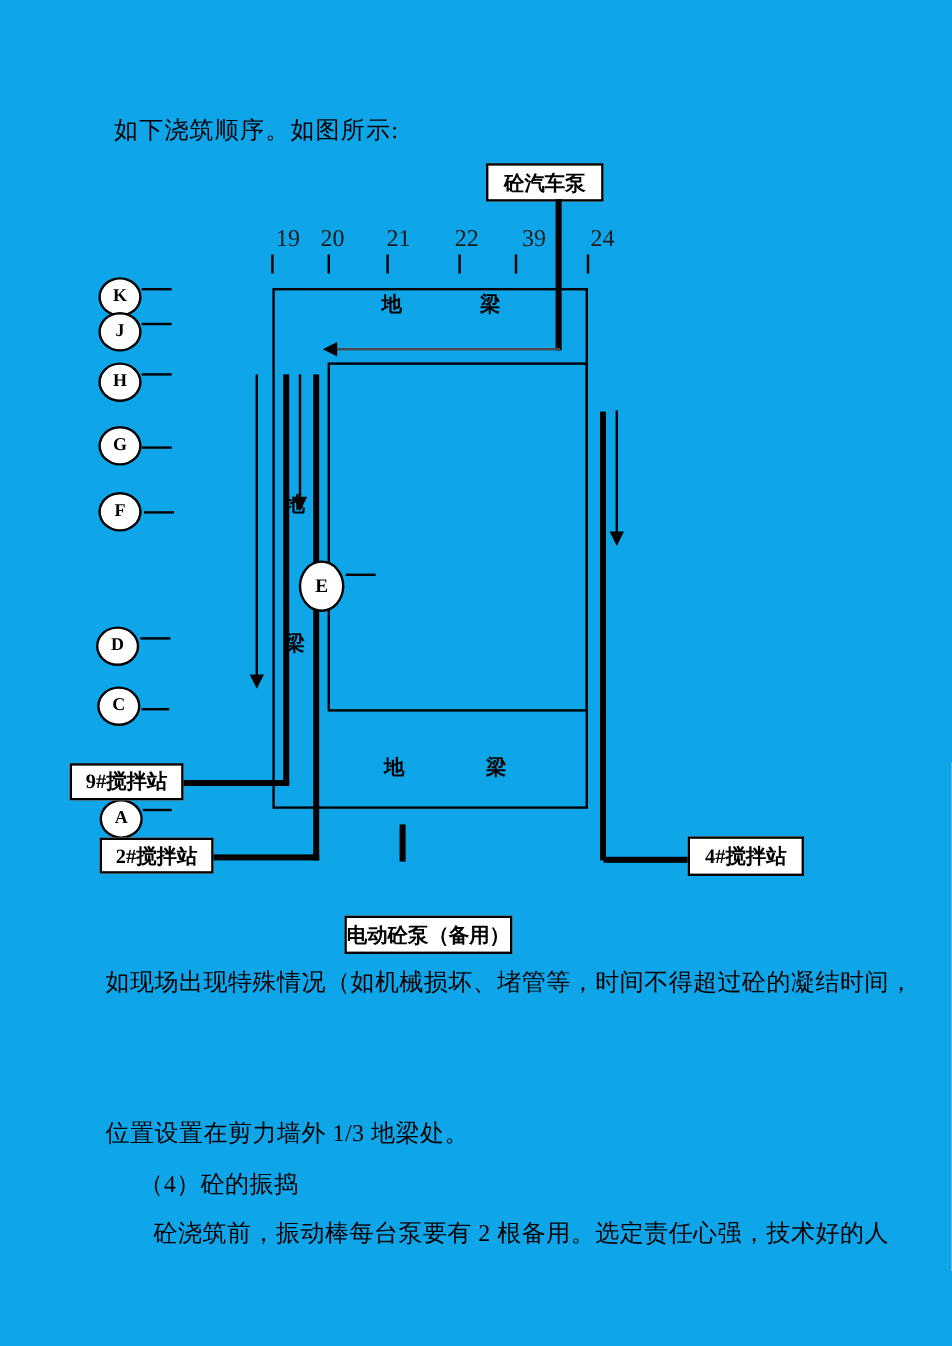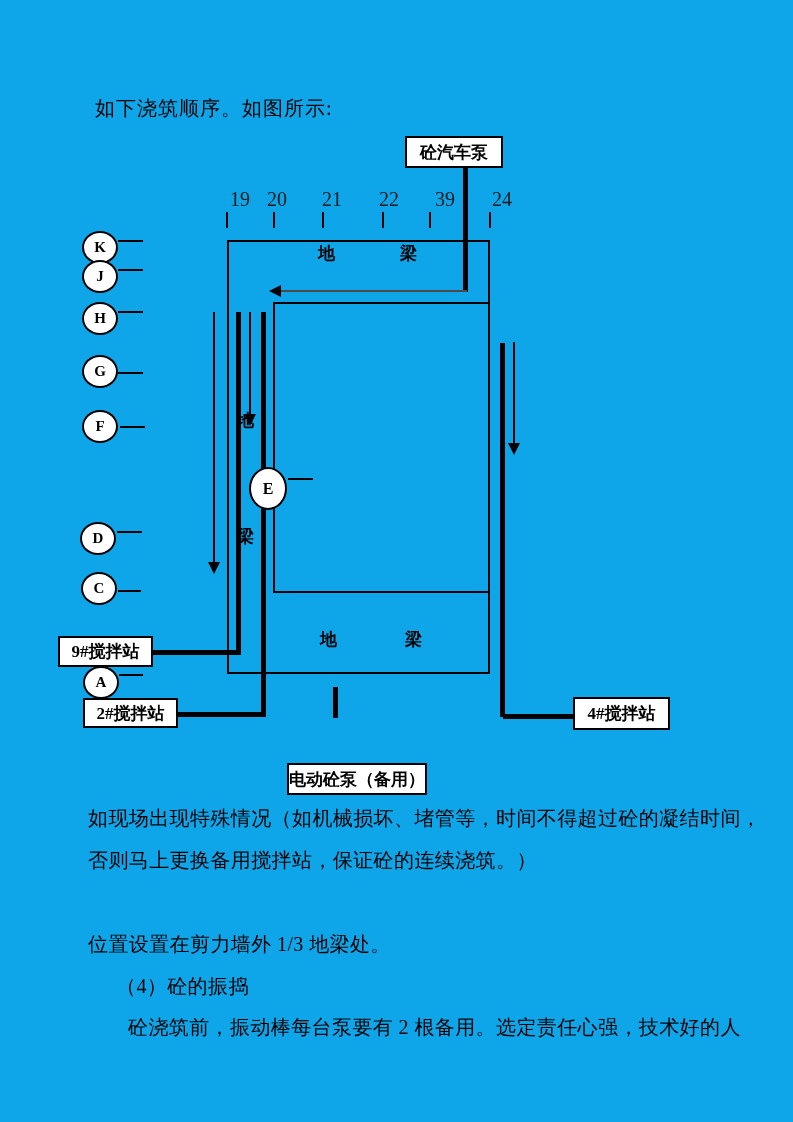--- a/index.html
+++ b/index.html
@@ -145,18 +145,17 @@
     </div>
     <div class="abs hline" style="left:503px;top:714px;width:70px;height:5px;"></div>
 
     <div class="abs vline" style="left:333px;top:687px;width:5px;height:31px;"></div>
     <div class="abs lblbox" style="left:287px;top:718px;width:140px;height:32px;margin-top:45px;">
       <span>电动砼泵（备用）</span>
     </div>
   </div>
 
   <div class="abs bodyline" style="left:88px;top:805px;">如现场出现特殊情况（如机械损坏、堵管等，时间不得超过砼的凝结时间，</div>
-  <div class="abs bodyline" style="left:88px;top:847px;">否则马上更换备用搅拌站，保证砼的连续浇筑。）</div>
   <div class="abs bodyline" style="left:88px;top:931px;">位置设置在剪力墙外 1/3 地梁处。</div>
   <div class="abs bodyline indent1" style="left:88px;top:973px;">（4）砼的振捣</div>
   <div class="abs bodyline indent2" style="left:88px;top:1014px;">砼浇筑前，振动棒每台泵要有 2 根备用。选定责任心强，技术好的人</div>
 
 </div>
 
 </body></html>

